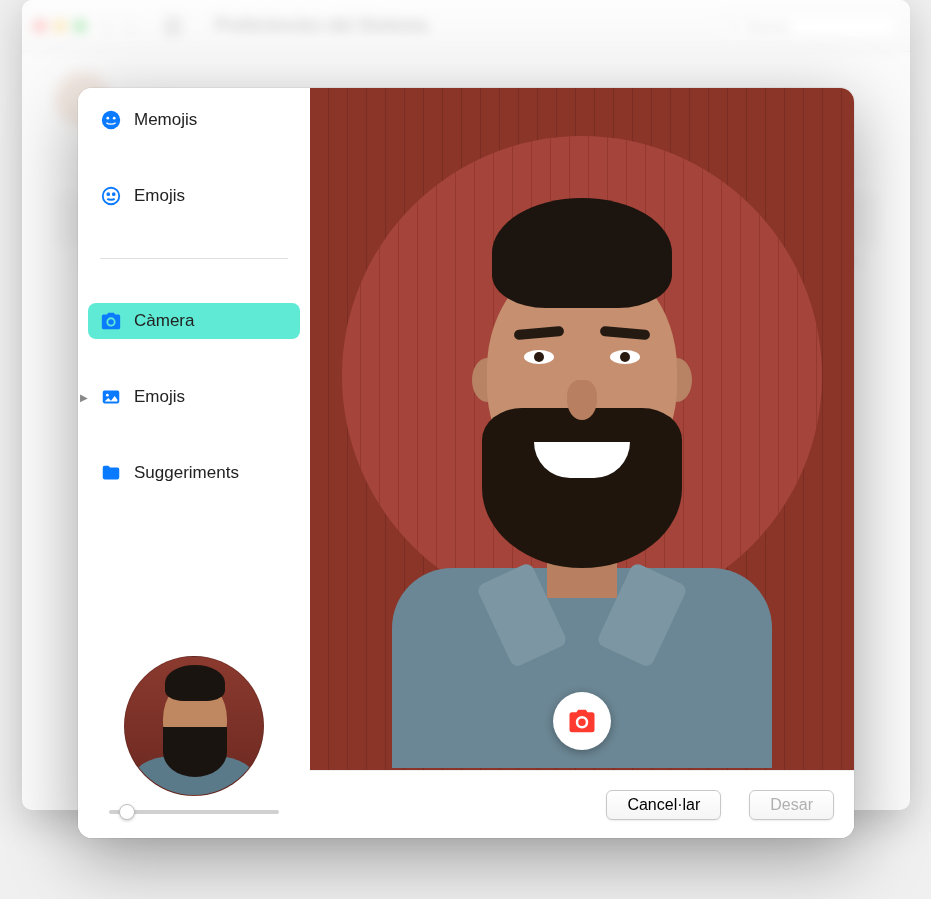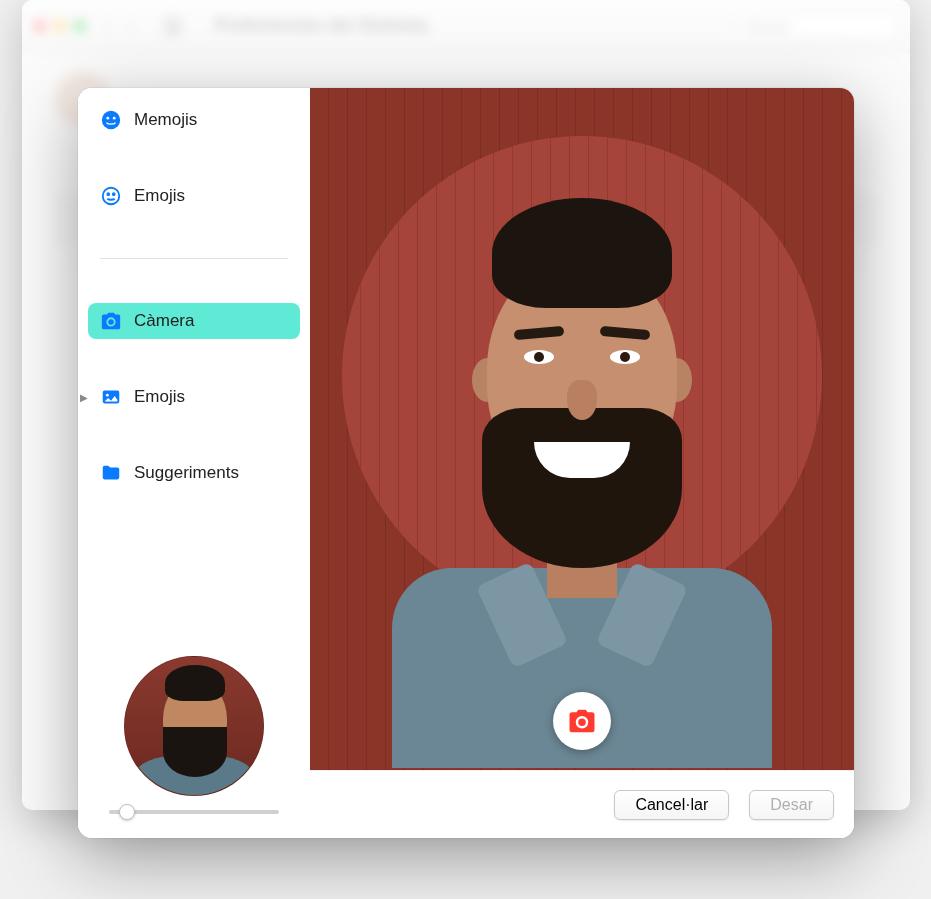--- a/index.html
+++ b/index.html
@@ -156,21 +156,21 @@
       position:absolute;bottom:20px;left:50%;transform:translateX(-50%);
       width:58px;height:58px;background:#fff;border-radius:50%;
       box-shadow:0 2px 8px rgba(0,0,0,0.3);
       display:flex;align-items:center;justify-content:center;
     }
     .capture svg{width:30px;height:30px;}
 
     .footer{
       height:68px;background:#fff;border-top:1px solid #eee;
       display:flex;align-items:center;justify-content:flex-end;
-      gap:20px;padding:0 20px;
+      gap:28px;padding:0 20px;
     }
     .btn{
       padding:5px 20px;border-radius:6px;font-size:16px;
       border:1px solid #c8c8c8;background:linear-gradient(#fff,#f5f5f5);
       box-shadow:0 1px 2px rgba(0,0,0,0.08);
     }
     .btn.disabled{color:#b0b0b0;}
   </style>
 </head>
 <body>

